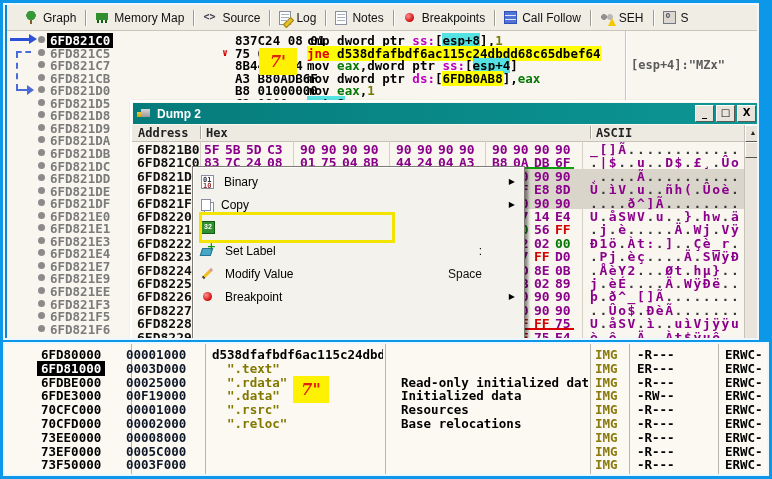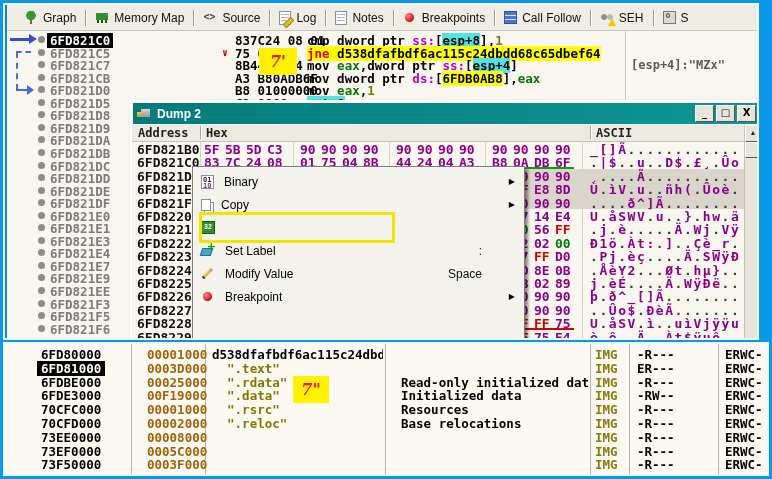--- a/index.html
+++ b/index.html
@@ -84,21 +84,21 @@
         font:italic 700 16px "DejaVu Serif",serif;z-index:70;}
   #note-top{left:252px;top:43px;width:38px;height:27px;}
   #note-bottom{left:288px;top:32px;width:36px;height:27px;}
 
   
   .mmline{position:absolute;top:0;bottom:0;width:1px;background:#b9b5ab;}
   .mrow{position:absolute;left:0;width:100%;height:13.8px;font:700 12.5px "DejaVu Sans Mono",monospace;
         white-space:pre;z-index:0;}
   .mm-addr{position:absolute;left:36px;color:#000;}
   .mm-addr.sel{background:#000;color:#fff;left:32px;padding:0 4px;}
-  .mm-size{position:absolute;left:142px;color:#a16207;}
+  .mm-size{position:absolute;left:121px;color:#0f172a;}
   .mm-content{position:absolute;left:207px;width:171px;overflow:hidden;color:#000;}
   .mm-content.sec{color:#827800;}
   .mm-info{position:absolute;left:396px;width:187px;overflow:hidden;color:#000;}
   .mm-type{position:absolute;left:590px;color:#8a7a10;}
   .mm-prot{position:absolute;left:632px;color:#000;}
   .mm-init{position:absolute;left:720px;color:#000;}
 
   
   .icon{position:relative;display:inline-block;width:14px;height:13px;flex:none;}
   .graph-icon{background:radial-gradient(circle at 7px 4.5px,#379837 4.5px,transparent 5px) no-repeat,

